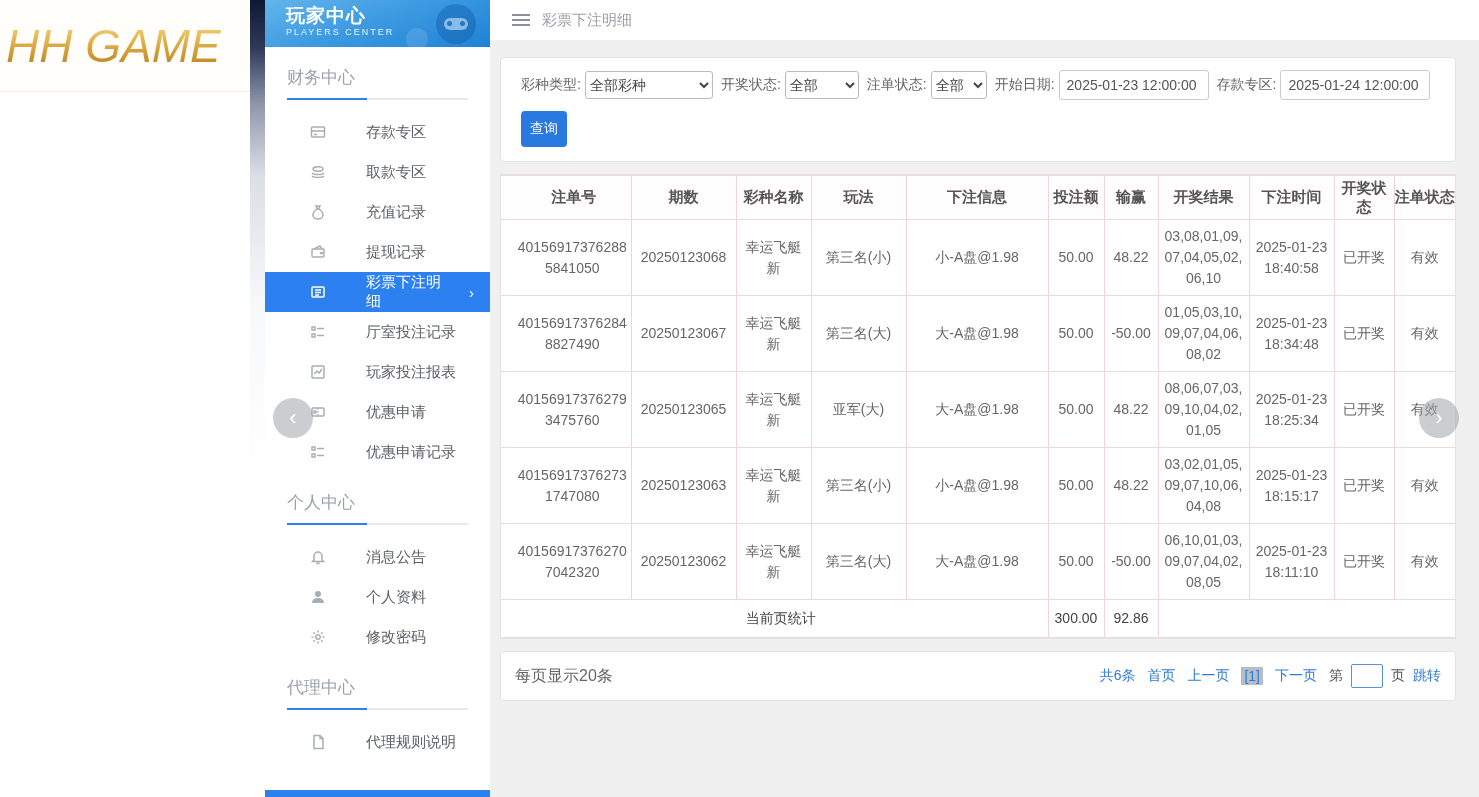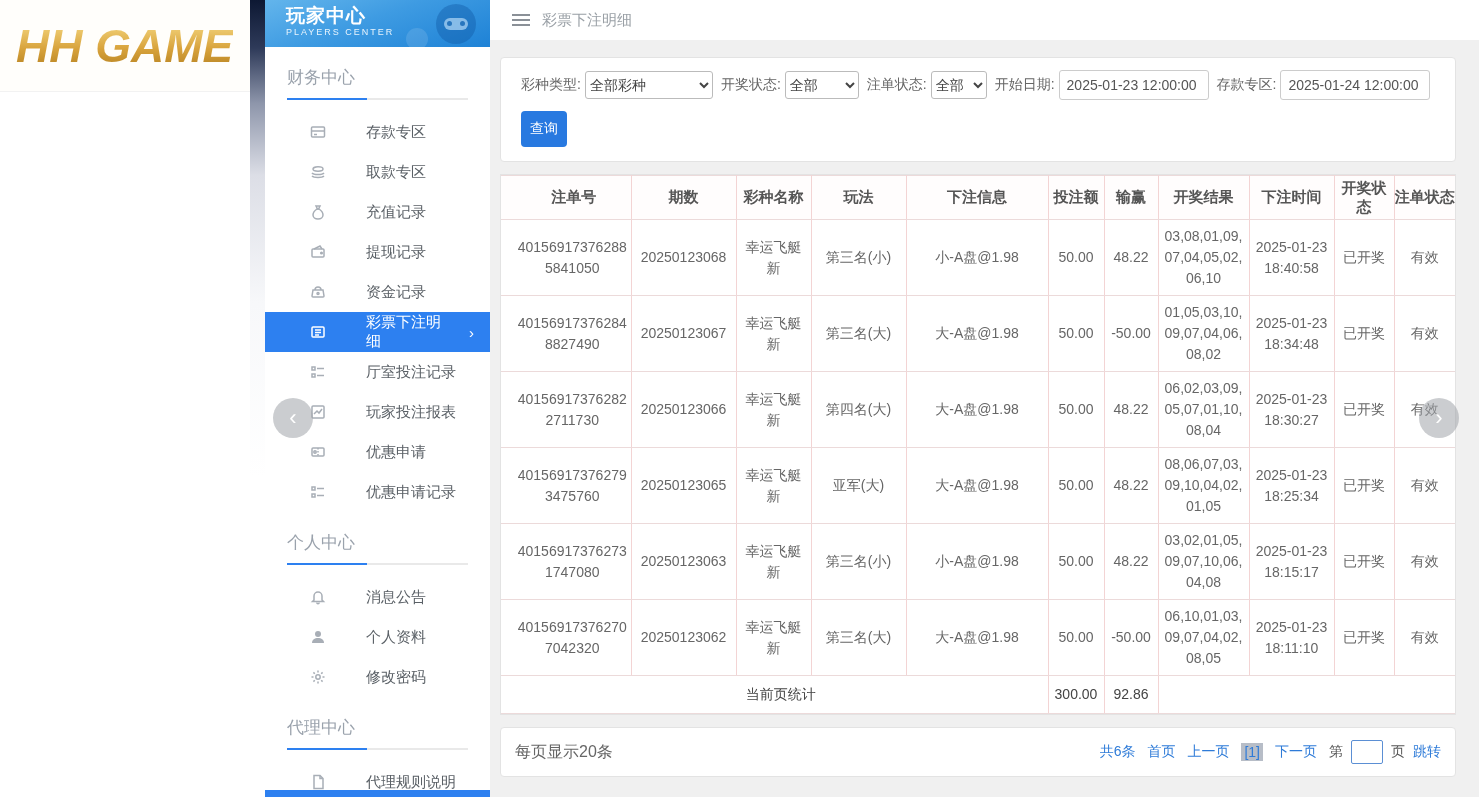--- a/index.html
+++ b/index.html
@@ -4,22 +4,22 @@
 <style>
   * { margin:0; padding:0; box-sizing:border-box; }
   html,body { width:1479px; height:797px; overflow:hidden;
     font-family:"Liberation Sans", sans-serif; background:#fff; }
 
   
   .logo-panel { position:absolute; left:0; top:0; width:250px; height:797px;
     background:#fff; overflow:hidden; }
   .logo-band { height:92px; background:#fffefb; border-bottom:1px solid #f2f2f2;
     display:flex; align-items:center; }
-  .logo-text { font-size:46px; font-style:italic; font-weight:bold; white-space:nowrap;
-    padding-left:16px; letter-spacing:0px; color:#c9972f;
+  .logo-text { font-size:46px; font-style:italic; font-weight:normal; white-space:nowrap;
+    padding-left:6px; letter-spacing:0px; color:#c9972f;
     background:linear-gradient(180deg,#f2d27a 10%,#d8a33c 55%,#b07c1d 100%);
     -webkit-background-clip:text; background-clip:text; -webkit-text-fill-color:transparent; }
 
   
   .dark-strip { position:absolute; left:250px; top:0; width:15px; height:797px;
     background:linear-gradient(180deg,#0d1833 0%,#2e3a59 6%,#8e96ab 13%,#dcdee6 22%,#f7f8fa 38%,#ffffff 60%); }
 
   
   .sidebar { position:absolute; left:265px; top:0; width:225px; height:797px;
     background:#fff; overflow:hidden; }
@@ -156,28 +156,20 @@
         </svg>
       <span>充值记录</span>
     </div>
     <div class="sb-item">
       <svg class="sb-icon" viewBox="0 0 16 16" fill="none" stroke="currentColor" stroke-width="1.5">
           <rect x="2" y="5" width="12" height="8" rx="1"></rect>
           <path d="M4 5l6-3 2 3"></path>
           <circle cx="11.5" cy="9" r="0.8"></circle>
         </svg>
       <span>提现记录</span>
-    </div>
-    <div class="sb-item">
-      <svg class="sb-icon" viewBox="0 0 16 16" fill="none" stroke="currentColor" stroke-width="1.5">
-          <path d="M3 6h10l1 6a1 1 0 0 1-1 1H3a1 1 0 0 1-1-1z"></path>
-          <path d="M5 6c0-4 6-4 6 0"></path>
-          <circle cx="8" cy="9.5" r="1"></circle>
-        </svg>
-      <span>资金记录</span>
     </div>
     <div class="sb-item active">
       <svg class="sb-icon" viewBox="0 0 16 16" fill="none" stroke="currentColor" stroke-width="1.5">
           <rect x="2" y="3" width="12" height="10" rx="1"></rect>
           <line x1="5" y1="6" x2="11" y2="6"></line>
           <line x1="5" y1="8.5" x2="11" y2="8.5"></line>
           <line x1="5" y1="11" x2="9" y2="11"></line>
         </svg>
       <span>彩票下注明细</span>
       <span class="sb-caret">›</span>
@@ -350,33 +342,20 @@
               <td>第三名(大)</td>
               <td>大-A盘@1.98</td>
               <td>50.00</td>
               <td>-50.00</td>
               <td>01,05,03,10,09,07,04,06,08,02</td>
               <td>2025-01-23 18:34:48</td>
               <td>已开奖</td>
               <td>有效</td>
             </tr>
             <tr>
-              <td>401569173762822711730</td>
-              <td>20250123066</td>
-              <td>幸运飞艇新</td>
-              <td>第四名(大)</td>
-              <td>大-A盘@1.98</td>
-              <td>50.00</td>
-              <td>48.22</td>
-              <td>06,02,03,09,05,07,01,10,08,04</td>
-              <td>2025-01-23 18:30:27</td>
-              <td>已开奖</td>
-              <td>有效</td>
-            </tr>
-            <tr>
               <td>401569173762793475760</td>
               <td>20250123065</td>
               <td>幸运飞艇新</td>
               <td>亚军(大)</td>
               <td>大-A盘@1.98</td>
               <td>50.00</td>
               <td>48.22</td>
               <td>08,06,07,03,09,10,04,02,01,05</td>
               <td>2025-01-23 18:25:34</td>
               <td>已开奖</td>

